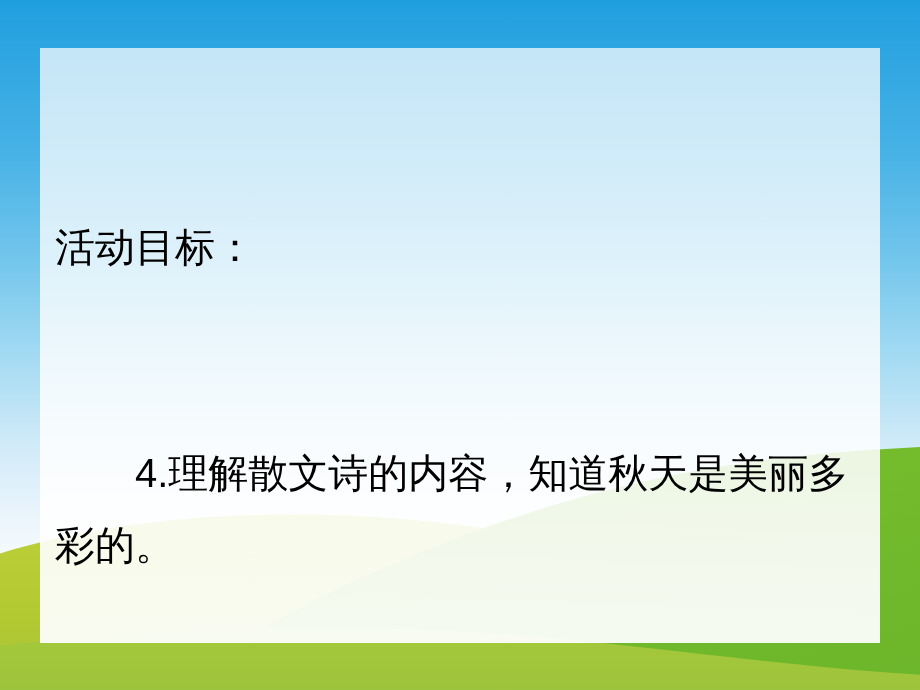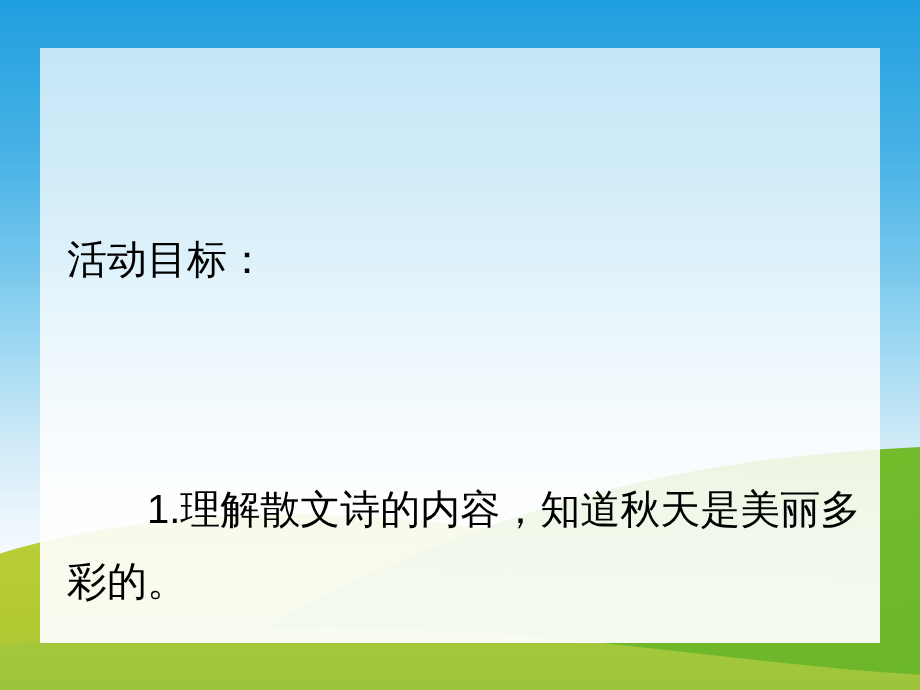--- a/index.html
+++ b/index.html
@@ -73,21 +73,21 @@
     width: 830px;
     color: #000000;
     font-size: 40px;
     line-height: 72px;
     letter-spacing: 0px;
     font-weight: 400;
     white-space: pre-wrap;
   }
 
   .para {
-    margin: 17px;
+    margin: 5px;
     padding: 0;
   }
 </style>
 </head>
 <body>
 
 <div id="slide">
 
   <div class="sky"></div>
 
@@ -113,19 +113,19 @@
 
     <path d="M 150,700 C 260,620 420,540 600,492 C 700,466 800,452 940,446 L 940,700 Z" fill="url(#gRight)"></path>
 
     <path d="M -20,648 C 140,628 330,622 500,634 C 640,644 790,668 940,676 L 940,700 L -20,700 Z" fill="url(#gFront)"></path>
   </svg>
 
   <div class="panel">
     <div class="panel-inner">
       <div class="text-block">
         <p class="para">活动目标：</p>
-        <p class="para">　　1.理解散文诗的内容，知道秋天是美丽多彩的。</p>
+        <p class="para">　　4.理解散文诗的内容，知道秋天是美丽多彩的。</p>
         
       </div>
     </div>
   </div>
 
 </div>
 
 </body></html>

